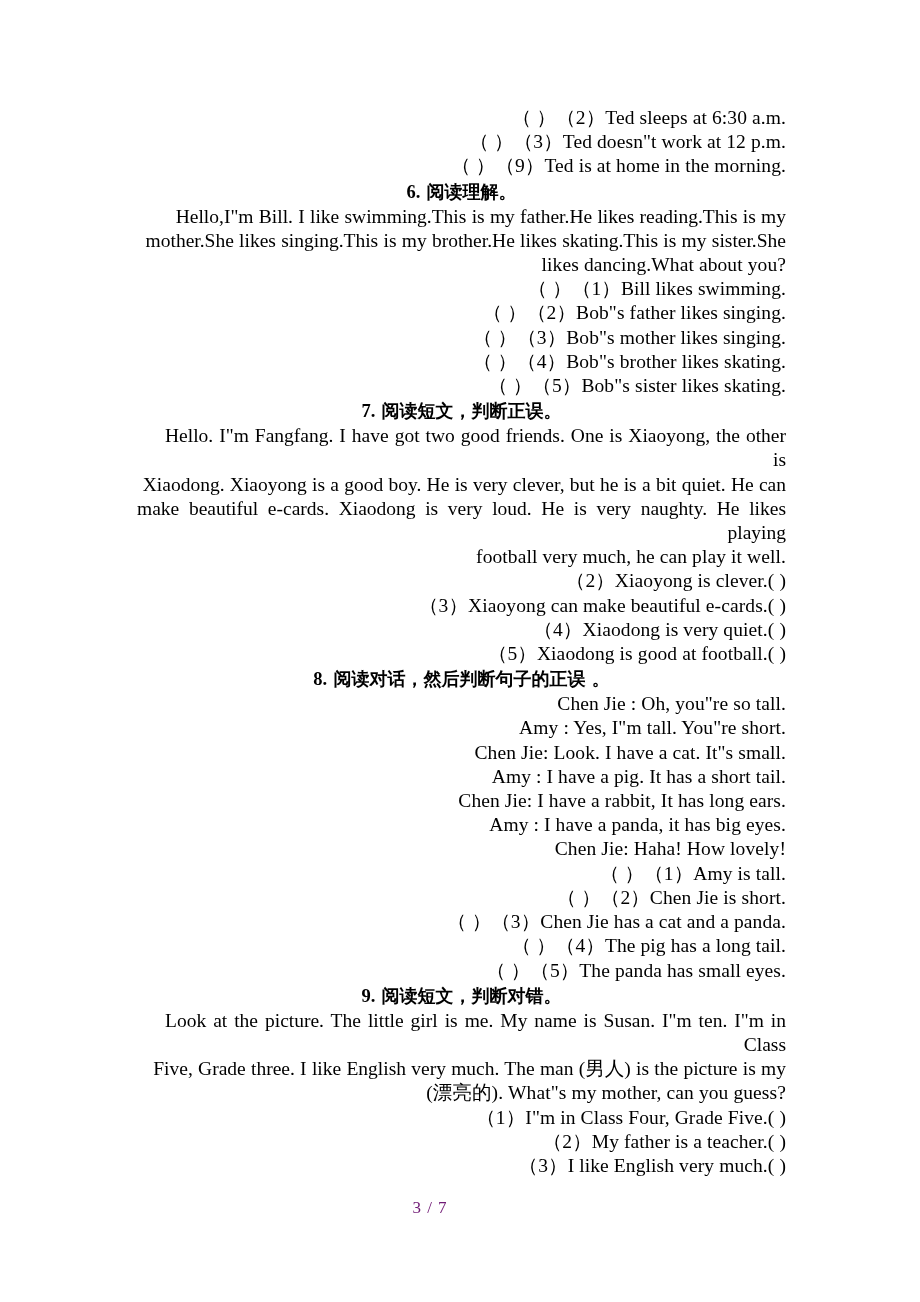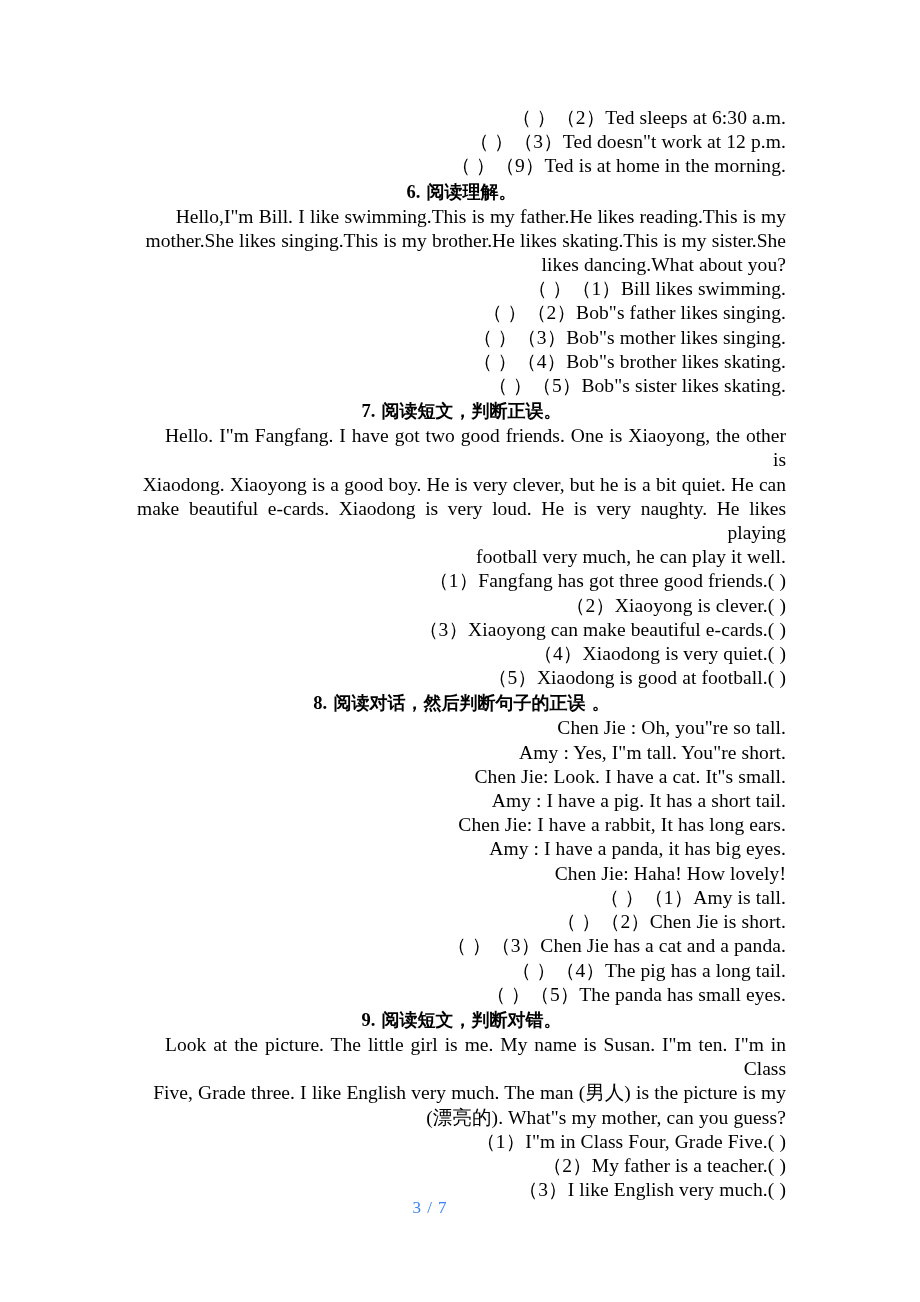--- a/index.html
+++ b/index.html
@@ -63,21 +63,21 @@
   }
   .pagenum {
     position: absolute;
     left: 0;
     top: 1198px;
     width: 860px;
     text-align: center;
     font-size: 17px;
     font-family: "Liberation Serif", "DejaVu Serif", serif;
     letter-spacing: 1px;
-    color: #3b82f6;
+    color: #701a75;
   }
 </style>
 </head>
 <body>
 
 <div class="page">
   <div class="content">
 
     <div>
       <div class="line right">（ ）（2）Ted sleeps at 6:30 a.m.</div>
@@ -96,21 +96,20 @@
       <div class="line right">（ ）（4）Bob"s brother likes skating.</div>
       <div class="line right">（ ）（5）Bob"s sister likes skating.</div>
     </div>
 
     <div>
       <div class="heading"><span class="num">7.</span> <span>阅读短文，判断正误。</span></div>
       <div class="passage p-indent">Hello. I"m Fangfang. I have got two good friends. One is Xiaoyong, the other is</div>
       <div class="passage">Xiaodong. Xiaoyong is a good boy. He is very clever, but he is a bit quiet. He can</div>
       <div class="passage">make beautiful e-cards. Xiaodong is very loud. He is very naughty. He likes playing</div>
       <div class="line right">football very much, he can play it well.</div>
-      <div class="line right">（1）Fangfang has got three good friends.(  )</div>
       <div class="line right">（2）Xiaoyong is clever.(  )</div>
       <div class="line right">（3）Xiaoyong can make beautiful e-cards.(  )</div>
       <div class="line right">（4）Xiaodong is very quiet.(  )</div>
       <div class="line right">（5）Xiaodong is good at football.(  )</div>
     </div>
 
     <div>
       <div class="heading"><span class="num">8.</span> <span>阅读对话，然后判断句子的正误 。</span></div>
       <div class="line right">Chen Jie : Oh, you"re so tall.</div>
       <div class="line right">Amy : Yes, I"m tall. You"re short.</div>

